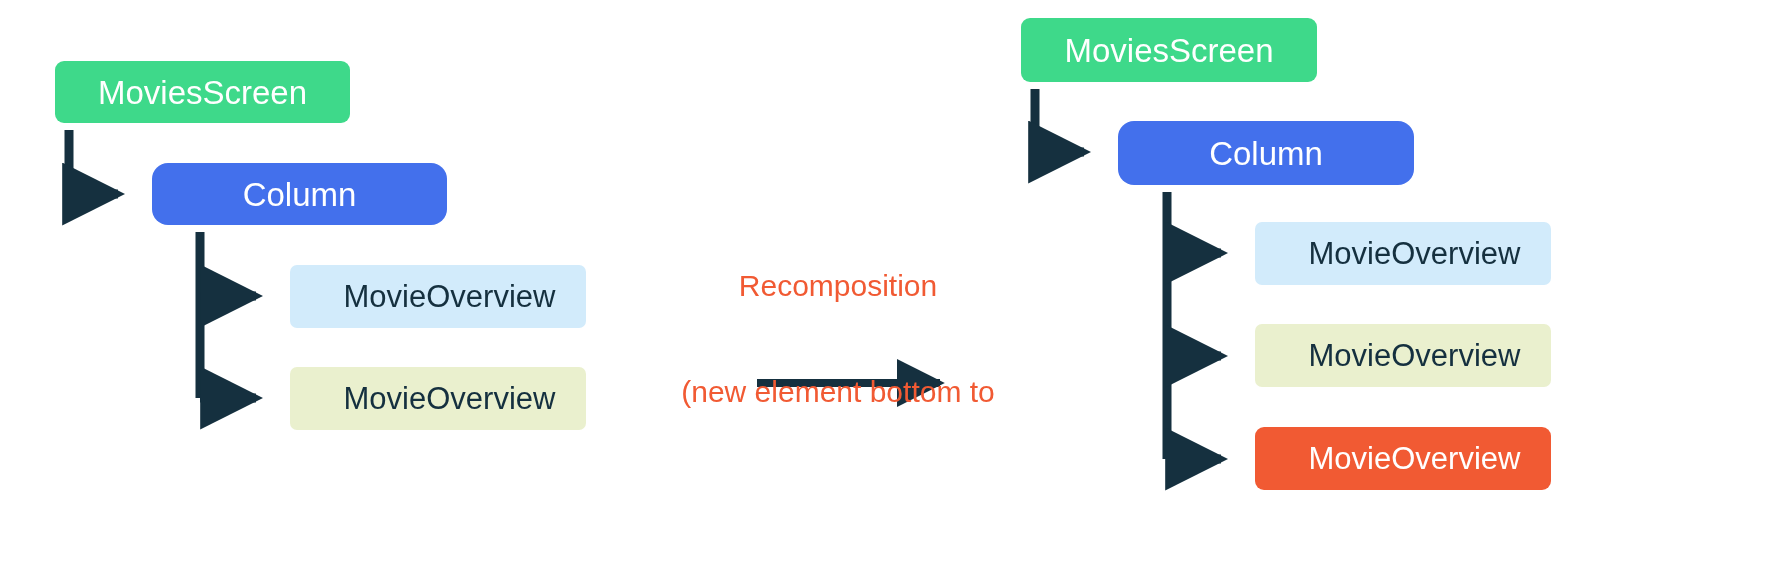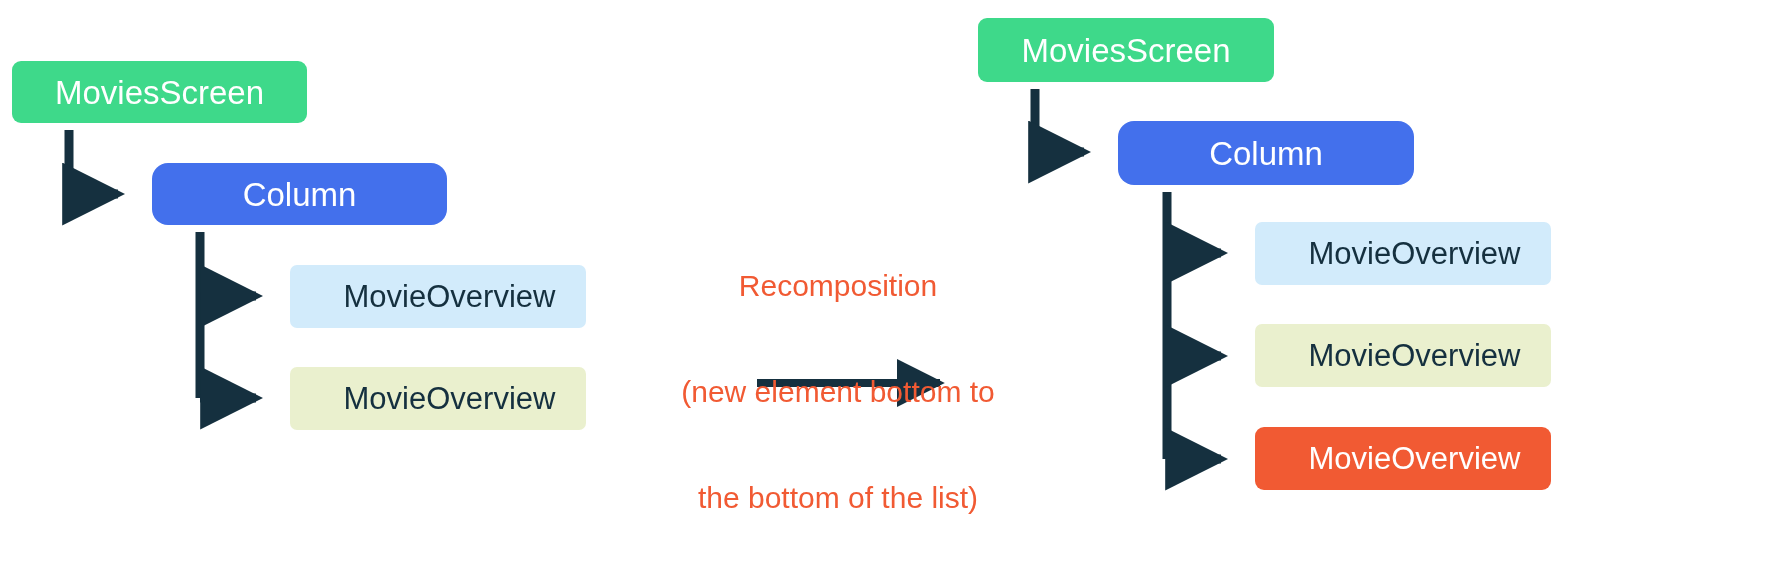--- a/index.html
+++ b/index.html
@@ -24,20 +24,21 @@
     align-items: center;
     justify-content: center;
     box-sizing: border-box;
     white-space: nowrap;
     line-height: 1;
   }
   .node-screen {
     border-radius: 9px;
     color: #ffffff;
     font-size: 33px;
+    margin-left: 43px;
   }
   .node-container {
     border-radius: 16px;
     color: #ffffff;
     font-size: 33px;
   }
   .node-item {
     border-radius: 7px;
     font-size: 31px;
     padding-left: 23px;
@@ -112,21 +113,20 @@
     <span>MovieOverview</span>
   </div>
 
   <div class="node node-item pale" style="left:290px; top:367px; width:296px; height:63px; background:#EAF0CE;">
     <span>MovieOverview</span>
   </div>
 
   <div class="caption" style="left:628px; top:197px; width:420px; color:#F15A33;">
     <span class="caption-line">Recomposition</span>
     <span class="caption-line">(new element bottom to</span>
-    <span class="caption-line">the bottom of the list)</span>
   </div>
 
   <div class="node node-screen" style="left:978px; top:18px; width:296px; height:64px; background:#3ED98A;">
     <span>MoviesScreen</span>
   </div>
 
   <div class="node node-container" style="left:1118px; top:121px; width:296px; height:64px; background:#4370EC;">
     <span>Column</span>
   </div>
 

